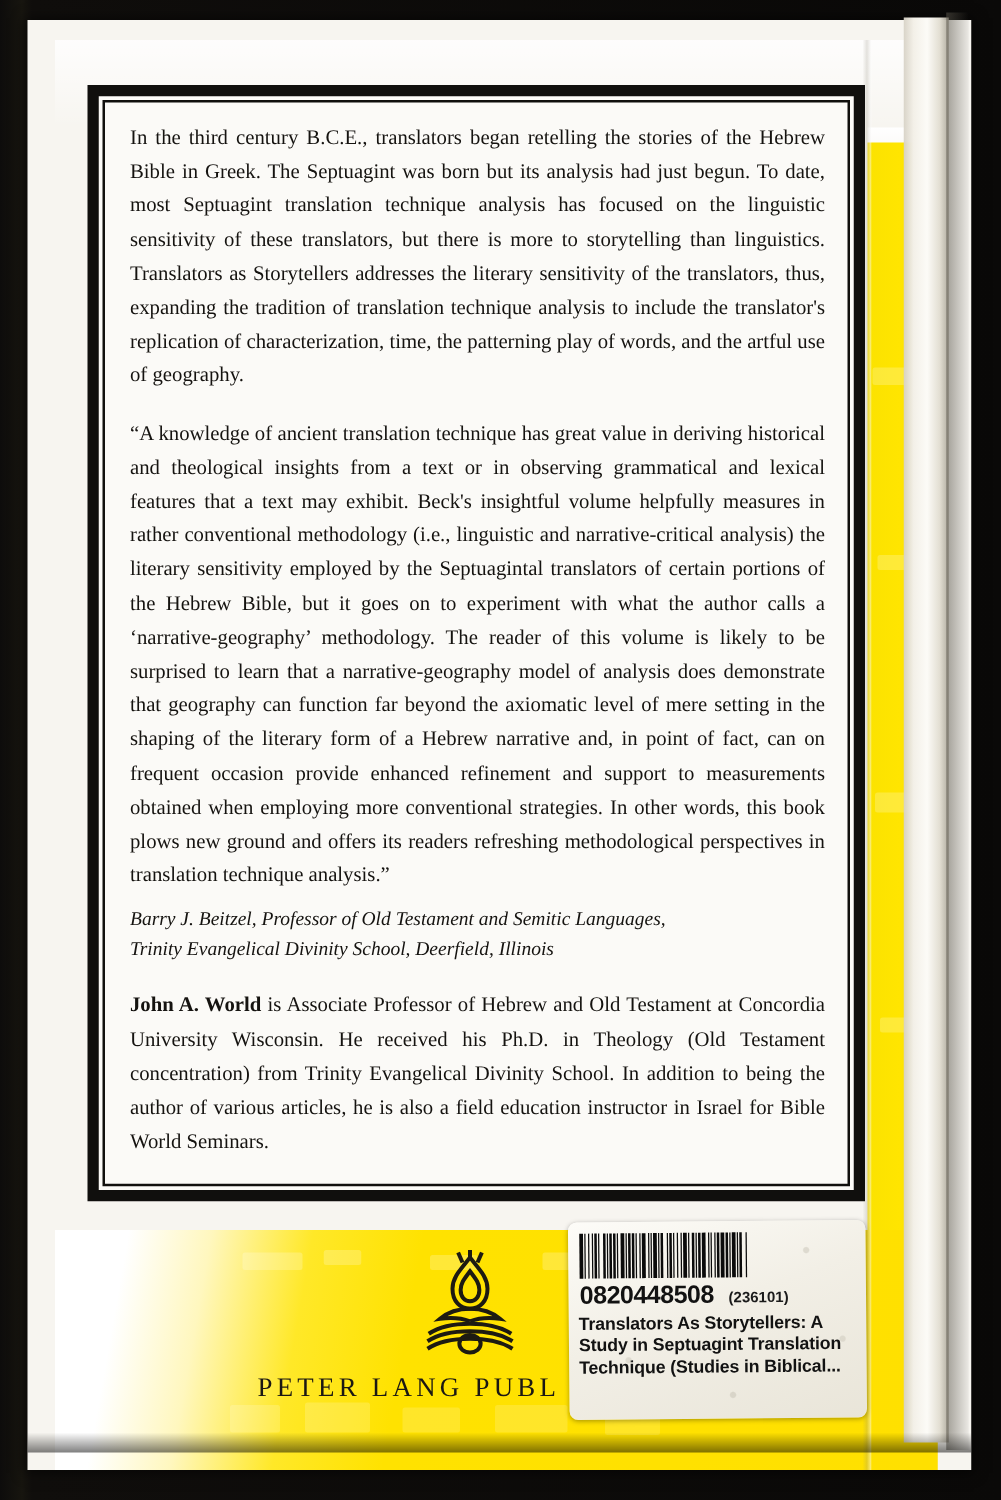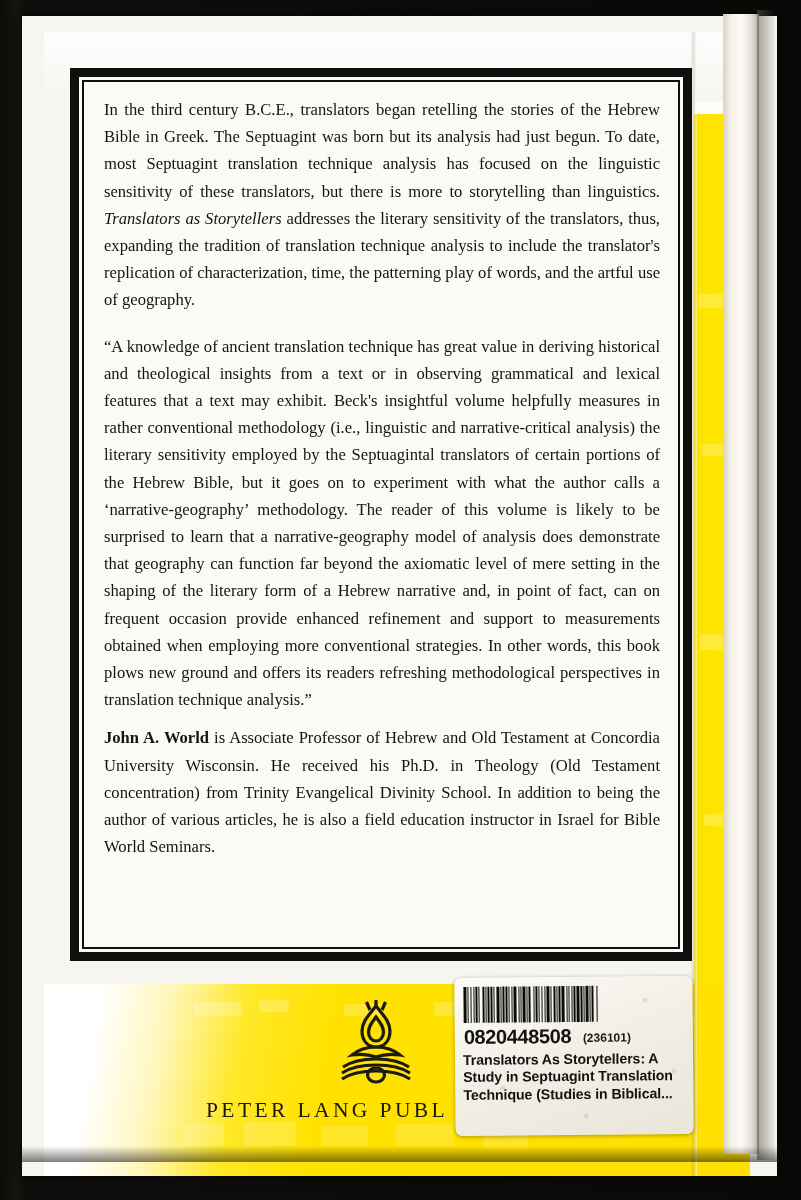--- a/index.html
+++ b/index.html
@@ -141,21 +141,21 @@
     font-size: 16.6px;
     line-height: 27.2px;
     text-align: justify;
     text-justify: inter-word;
   }
   .blurb p {
     margin: 0 0 19px 0;
     text-align: justify;
   }
   .blurb p:last-child { margin-bottom: 0; }
-  .ital { font-style: italic; }
+  .ital { }
   .bold { font-weight: bold; }
 
   .attrib {
     margin: -8px 0 18px 0 !important;
     font-style: italic;
     text-align: right;
     font-size: 15.6px;
     line-height: 24px;
   }
   .attrib span { display: block; }
@@ -307,20 +307,22 @@
       <div class="frame-rule"></div>
     </div>
   </div>
 
   <div class="blurb">
     <p><span>In the third century B.C.E., translators began retelling the stories of the Hebrew Bible in Greek. The Septuagint was born but its analysis had just begun. To date, most Septuagint translation technique analysis has focused on the linguistic sensitivity of these translators, but there is more to storytelling than linguistics. </span><span class="ital">Translators as Storytellers</span><span> addresses the literary sensitivity of the translators, thus, expanding the tradition of translation technique analysis to include the translator's replication of characterization, time, the patterning play of words, and the artful use of geography.</span></p>
 
     <p>“A knowledge of ancient translation technique has great value in deriving historical and theological insights from a text or in observing grammatical and lexical features that a text may exhibit. Beck's insightful volume helpfully measures in rather conventional methodology (i.e., linguistic and narrative-critical analysis) the literary sensitivity employed by the Septuagintal translators of certain portions of the Hebrew Bible, but it goes on to experiment with what the author calls a ‘narrative-geography’ methodology. The reader of this volume is likely to be surprised to learn that a narrative-geography model of analysis does demonstrate that geography can function far beyond the axiomatic level of mere setting in the shaping of the literary form of a Hebrew narrative and, in point of fact, can on frequent occasion provide enhanced refinement and support to measurements obtained when employing more conventional strategies. In other words, this book plows new ground and offers its readers refreshing methodological perspectives in translation technique analysis.”</p>
 
     <p class="attrib">
+      <span>Barry J. Beitzel, Professor of Old Testament and Semitic Languages,</span>
+      <span>Trinity Evangelical Divinity School, Deerfield, Illinois</span>
     </p>
 
     <p><span class="bold">John A. World</span><span> is Associate Professor of Hebrew and Old Testament at Concordia University Wisconsin. He received his Ph.D. in Theology (Old Testament concentration) from Trinity Evangelical Divinity School. In addition to being the author of various articles, he is also a field education instructor in Israel for Bible World Seminars.</span></p>
   </div>
 
   <div class="logo">
     <svg viewBox="0 0 92 92" width="92" height="92" aria-hidden="true">
       <g fill="none" stroke="#1d1a12" stroke-width="3.2">
 
         <path d="M46 9 C38 19 32 25 32 34 C32 44 38 50 46 50 C54 50 60 44 60 34 C60 25 54 19 46 9 Z"></path>

